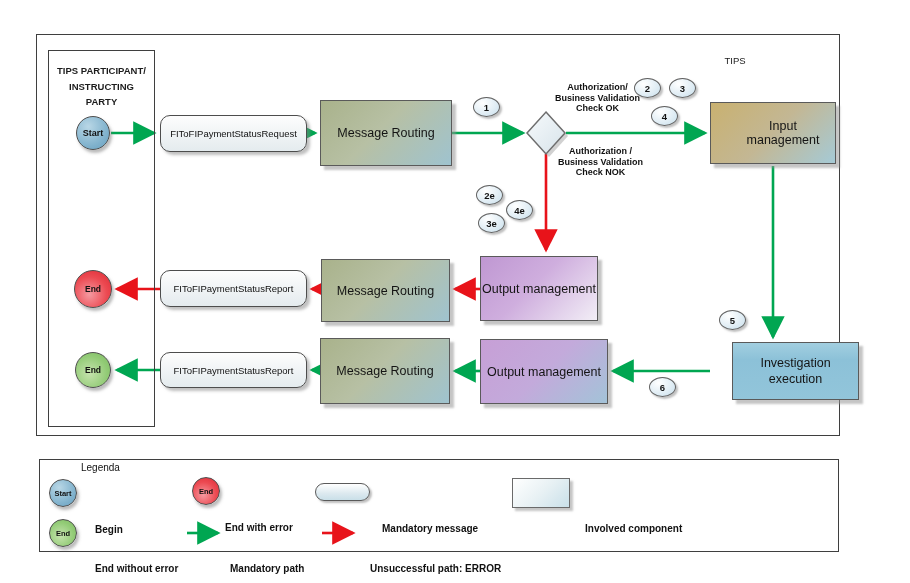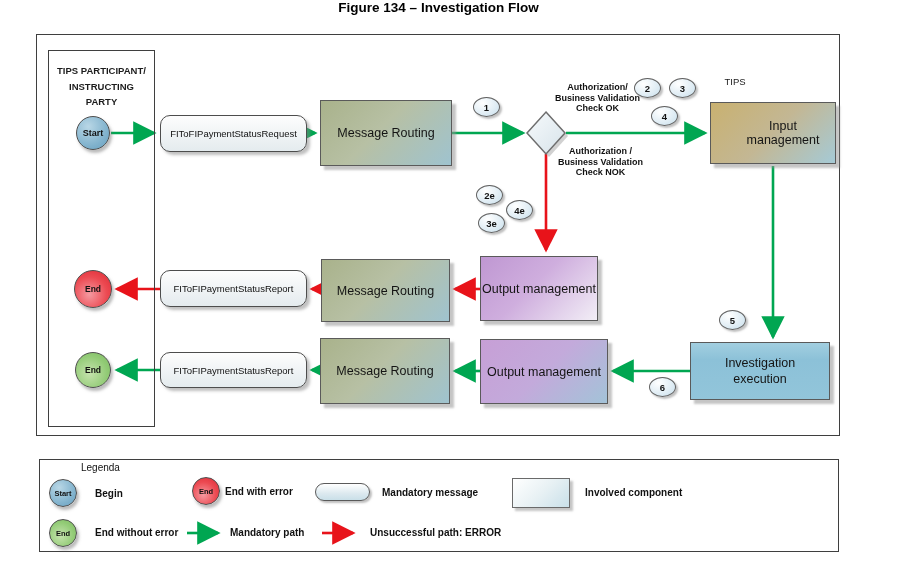--- a/index.html
+++ b/index.html
@@ -64,41 +64,40 @@
 
   .note { font-size:9px; font-weight:600; line-height:10.5px; text-align:center; color:#111; }
   .side-label { font-size:9.5px; color:#1a1a1a; }
   .participant-label {
     width:100%; padding-top:12px; text-align:center;
     font-size:9.5px; font-weight:bold; line-height:15.5px; color:#1c1c1c;
   }
 
   
   .legend-title { font-size:10px; color:#111;margin-left:28px; }
-  .legend-label { font-size:10px; font-weight:600; color:#111; }
+  .legend-label { font-size:10px; font-weight:600; color:#111;margin-top:36px; }
   .legend-pill {
     width:55px; height:18px; border-radius:9px;
     border:1px solid #5a5a5a;
     background:linear-gradient(180deg,#ffffff 0%,#dce9ef 60%,#c9dfe8 100%);
     box-shadow:2px 2px 2px rgba(130,130,130,0.5);
   }
   .legend-rect {
     width:58px; height:30px;
     border:1px solid #6a6a6a;
     background:linear-gradient(135deg,#ffffff 0%,#e8f1f4 50%,#c9e0e9 100%);
     box-shadow:3px 3px 2px rgba(150,150,150,0.55);
   }
   svg.connectors { position:absolute; left:0; top:0; pointer-events:none; }
 </style>
 </head>
 <body>
 
 <div class="page">
 
-  <div class="abs title">Figure 134 – Investigation Flow</div>
 
   <svg class="connectors" width="910" height="583" viewBox="0 0 910 583">
     <defs>
       <marker id="ag" markerWidth="10" markerHeight="9" refX="8" refY="4.5" orient="auto">
         <path d="M0,0 L9,4.5 L0,9 Z" fill="#00A651"></path>
       </marker>
       <marker id="ar" markerWidth="10" markerHeight="9" refX="8" refY="4.5" orient="auto">
         <path d="M0,0 L9,4.5 L0,9 Z" fill="#E8131A"></path>
       </marker>
       <linearGradient id="dg" x1="0" y1="0" x2="1" y2="1">
@@ -135,21 +134,21 @@
   </svg>
 
   <div class="abs frame" style="left:36px; top:34px; width:804px; height:402px;"></div>
 
   <div class="abs frame" style="left:48px; top:50px; width:107px; height:377px;">
     <div class="participant-label pre">TIPS PARTICIPANT/
 INSTRUCTING
 PARTY</div>
   </div>
 
-  <div class="abs side-label" style="left:705px; top:55px; width:60px; text-align:center;margin-top:21px;">TIPS</div>
+  <div class="abs side-label" style="left:705px; top:55px; width:60px; text-align:center;">TIPS</div>
 
   <div class="abs circle c-start" style="left:76px; top:116px; width:34px; height:34px;">Start</div>
   <div class="abs msg" style="left:160px; top:115px; width:147px; height:37px;">FIToFIPaymentStatusRequest</div>
   <div class="abs box grad-routing" style="left:320px; top:100px; width:132px; height:66px;">Message Routing</div>
   <div class="abs box grad-input" style="left:710px; top:102px; width:126px; height:62px;">Input management</div>
 
   <div class="abs note pre" style="left:540px; top:82px; width:115px;">Authorization/
 Business Validation
 Check OK</div>
   <div class="abs note pre" style="left:543px; top:146px; width:115px;">Authorization /
@@ -168,21 +167,21 @@
 
   <div class="abs circle c-end-r" style="left:74px; top:270px; width:38px; height:38px; font-size:8.5px;">End</div>
   <div class="abs msg" style="left:160px; top:270px; width:147px; height:37px;">FIToFIPaymentStatusReport</div>
   <div class="abs box grad-routing" style="left:321px; top:259px; width:129px; height:63px;">Message Routing</div>
   <div class="abs box grad-output1" style="left:480px; top:256px; width:118px; height:65px;">Output management</div>
 
   <div class="abs circle c-end-g" style="left:75px; top:352px; width:36px; height:36px; font-size:8.5px;">End</div>
   <div class="abs msg" style="left:160px; top:352px; width:147px; height:36px;">FIToFIPaymentStatusReport</div>
   <div class="abs box grad-routing" style="left:320px; top:338px; width:130px; height:66px;">Message Routing</div>
   <div class="abs box grad-output2" style="left:480px; top:339px; width:128px; height:65px;">Output management</div>
-  <div class="abs box grad-invest pre" style="left:690px; top:342px; width:140px; height:58px; line-height:16px;">Investigation
+  <div class="abs box grad-invest pre" style="left:732px; top:342px; width:127px; height:58px; line-height:16px;">Investigation
 execution</div>
 
   <div class="abs frame" style="left:39px; top:459px; width:800px; height:93px;"></div>
   <div class="abs legend-title" style="left:53px; top:462px;">Legenda</div>
 
   <div class="abs circle c-start" style="left:49px; top:479px; width:28px; height:28px; font-size:7.5px;">Start</div>
   <div class="abs legend-label" style="left:95px; top:488px;">Begin</div>
 
   <div class="abs circle c-end-r" style="left:192px; top:477px; width:28px; height:28px; font-size:7.5px;">End</div>
   <div class="abs legend-label" style="left:225px; top:486px;">End with error</div>

